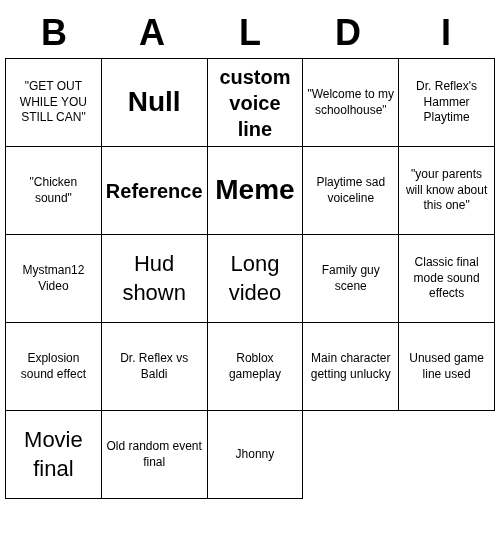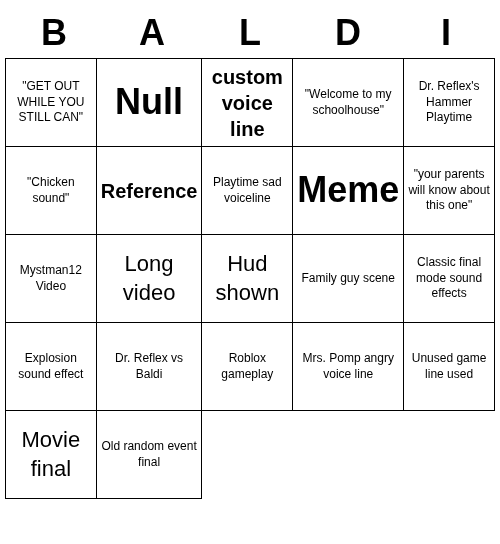--- a/index.html
+++ b/index.html
@@ -44,21 +44,21 @@
       padding: 4px;
       font-size: 12px;
       line-height: 1.3;
       color: #000;
     }
     .cell.large {
       font-size: 22px;
       font-weight: normal;
     }
     .cell.xlarge {
-      font-size: 36px;
+      font-size: 28px;
       font-weight: bold;
     }
     .cell.medium {
       font-size: 20px;
       font-weight: bold;
       text-align: center;
     }
   </style>
 </head>
 <body>
@@ -72,29 +72,30 @@
     <div class="header-cell">I</div>
   </div>
   <div class="grid" id="bingo-grid">
   <div class="cell">"GET OUT WHILE YOU STILL CAN"</div>
       <div class="cell xlarge">Null</div>
       <div class="cell medium">custom voice line</div>
       <div class="cell">"Welcome to my schoolhouse"</div>
       <div class="cell">Dr. Reflex's Hammer Playtime</div>
       <div class="cell">"Chicken sound"</div>
       <div class="cell medium">Reference</div>
+      <div class="cell xlarge">Meme</div>
       <div class="cell">Playtime sad voiceline</div>
-      <div class="cell xlarge">Meme</div>
       <div class="cell">"your parents will know about this one"</div>
       <div class="cell">Mystman12 Video</div>
+      <div class="cell large">Hud shown</div>
       <div class="cell large">Long video</div>
-      <div class="cell large">Hud shown</div>
       <div class="cell">Family guy scene</div>
       <div class="cell">Classic final mode sound effects</div>
       <div class="cell">Explosion sound effect</div>
       <div class="cell">Dr. Reflex vs Baldi</div>
       <div class="cell">Roblox gameplay</div>
-      <div class="cell">Mrs. Pomp angry voice line</div>
+      <div class="cell">Main character getting unlucky</div>
       <div class="cell">Unused game line used</div>
       <div class="cell large">Movie final</div>
       <div class="cell">Old random event final</div>
+      <div class="cell">Jhonny</div>
     </div>
 </div>
 
 </body></html>

